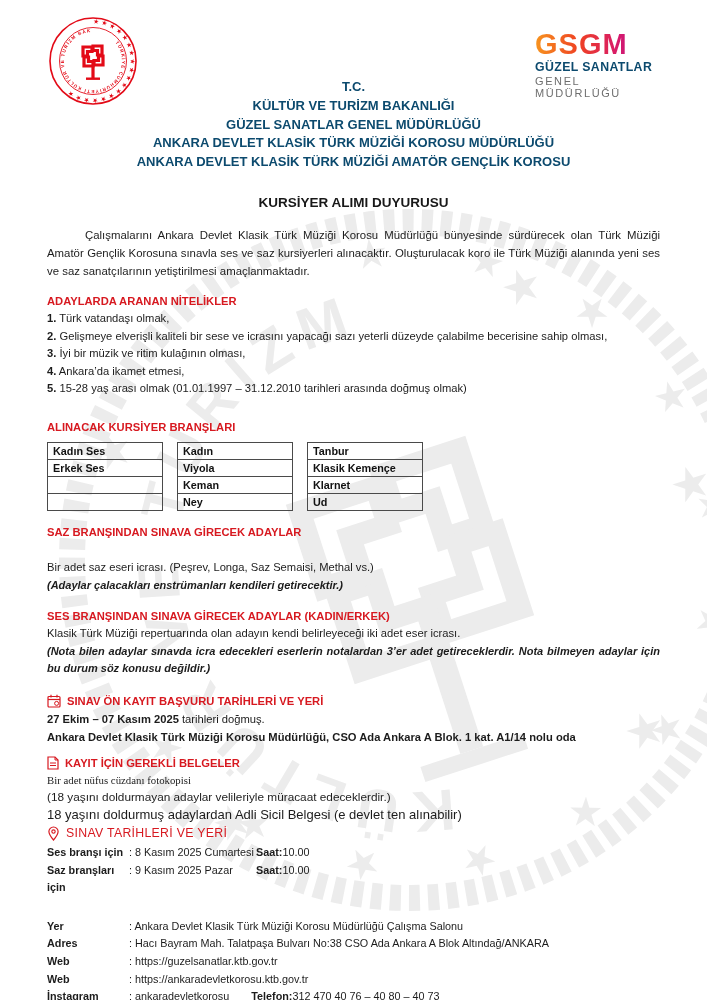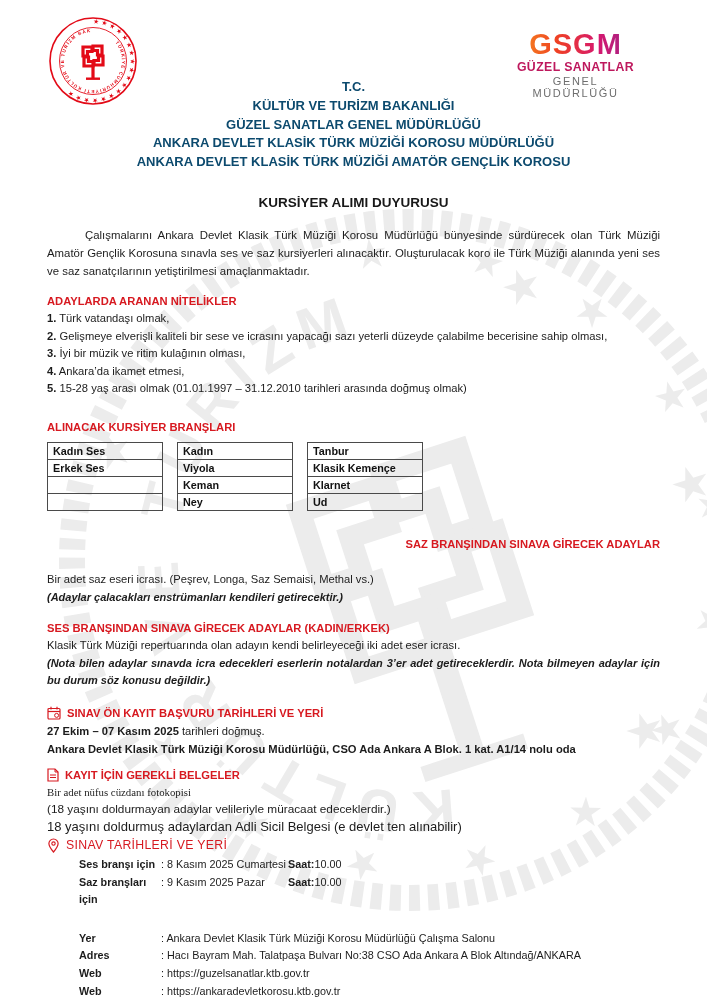--- a/index.html
+++ b/index.html
@@ -11,65 +11,65 @@
   }
   .watermark {
     position:absolute; left:20px; top:170px; width:780px; height:780px;
     z-index:0; pointer-events:none;
   }
   .content { position:relative; z-index:1; padding:15px 47px 0 47px; }
 
   
   .hdr { position:relative; height:158px; }
   .seal { position:absolute; left:0; top:0; }
-  .gsgm { position:absolute; right:22px; top:14px; width:125px; text-align:center; }
+  .gsgm { position:absolute; right:0; top:14px; width:125px; text-align:left; }
   .gsgm-acronym {
     font-size:29px; font-weight:bold; letter-spacing:1px; line-height:30px;
     background:linear-gradient(90deg,#F7941E 0%,#EF4123 35%,#D6186E 68%,#92278F 100%);
     -webkit-background-clip:text; background-clip:text; color:transparent;
   }
-  .gsgm-l1 { font-size:12.3px; font-weight:bold; color:#be185d; letter-spacing:0.4px; margin-top:1px; }
+  .gsgm-l1 { font-size:12.3px; font-weight:bold; color:#0c4a6e; letter-spacing:0.4px; margin-top:1px; }
   .gsgm-l2 { font-size:11px; color:#6e6e6e; letter-spacing:1.6px; margin-top:1px; }
   .hdr-center { padding-top:63px; text-align:center; font-weight:bold; font-size:13px; line-height:18.8px; color:#0c4a6e; }
 
   .doc-title { text-align:center; font-weight:bold; font-size:13.5px; margin-top:22px; color:#181818; }
 
   .intro { margin-top:16px; font-size:11.4px; line-height:18px; text-align:justify; text-indent:38px; }
 
   .red-h { color:#D71920; font-weight:bold; font-size:11.2px; }
   .sec-h1 { margin-top:15px; }
   .qual { margin-top:3px; font-size:11.2px; line-height:17.6px; }
   .qual .num { font-weight:bold; }
 
   .branches-h { margin-top:23px; }
   .btables { margin-top:9px; display:flex; gap:14px; }
   table.btable { border-collapse:collapse; width:116px;padding-left:17px; }
   table.btable td {
     border:1px solid #4a4a4a; height:17px; padding:0 0 0 5px;
     font-weight:bold; font-size:10.8px; color:#111;
   }
 
-  .sec-gap-lg { margin-top:27px;text-align:right; }
+  .sec-gap-lg { margin-top:15px; }
   .sec-gap-md { margin-top:16px; }
   .body-line { font-size:11.2px; line-height:17.6px; margin-top:6px; }
   .bi-note { font-weight:bold; font-style:italic; font-size:11px; line-height:17.6px; text-align:justify; }
 
   .icon-h { display:flex; align-items:center; gap:6px; margin-top:16px; }
   .icon-h .ih-txt { color:#D71920; font-weight:bold; font-size:11.2px; }
   .icon-h .ih-txt-reg { color:#D71920; font-weight:normal; font-size:12.3px; letter-spacing:0.3px; }
   .b { font-weight:bold; }
   .date-line { font-size:11.2px; margin-top:5px; }
   .place-line { font-size:11.2px; font-weight:bold; margin-top:6px; }
 
   .docs-l1 { font-size:10.8px; margin-top:4px;font-family:Liberation Serif, serif; }
   .docs-l2 { font-size:11.8px; margin-top:4px; }
   .docs-l3 { font-size:13px; margin-top:3px; }
 
   .kv-row { display:flex; font-size:10.8px; line-height:17.6px; }
-  .kv-row .lbl { width:82px; font-weight:bold; flex:none;margin-left:32px; }
+  .kv-row .lbl { width:82px; font-weight:bold; flex:none; }
   .kv-row .val { flex:none; }
   .exam-rows { margin-top:3px; }
   .exam-rows .val { width:127px; }
   .exam-rows .tl { font-weight:bold; }
   .contact { margin-top:21px; }
   .contact .tl { font-weight:bold; margin-left:22px; }
 </style>
 </head>
 <body>
 

